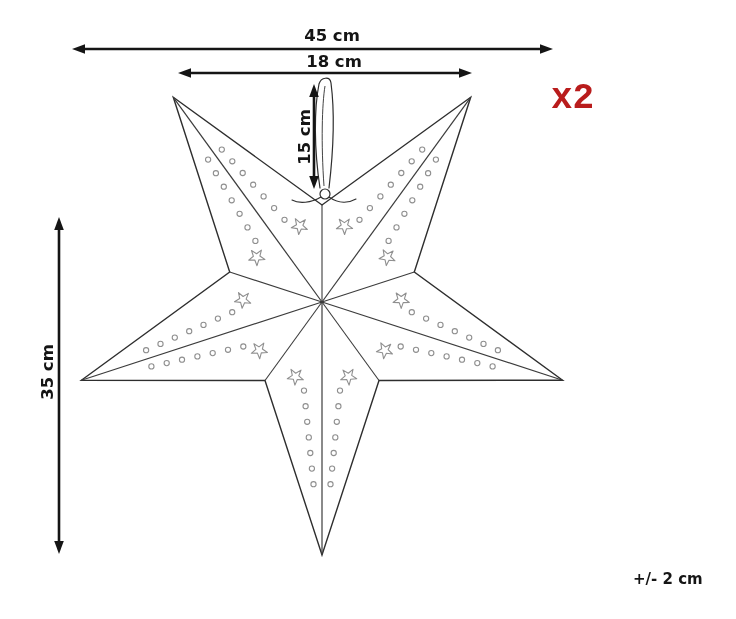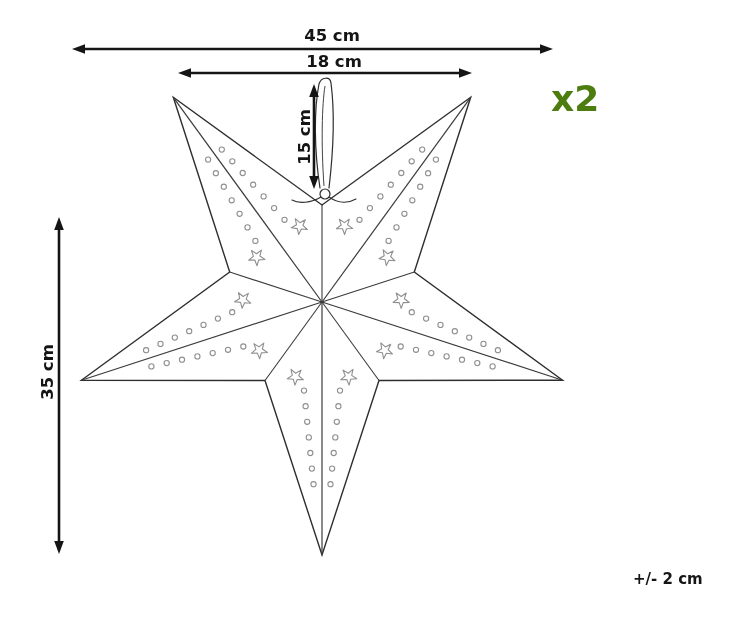--- a/index.html
+++ b/index.html
@@ -20,22 +20,23 @@
     font-weight: 700;
     font-size: 16.5px;
     fill: #151515;
     text-anchor: middle;
   }
   .qty {
     position: absolute;
     left: 551px; top: 81px;
     font-size: 36px;
     font-weight: 700;
-    color: #4d7c0f;
+    color: #b91c1c;
     line-height: 1;
+    font-family: Liberation Mono, monospace;
   }
   .tol {
     position: absolute;
     left: 633px; top: 569px;
     font-size: 15px;
     font-weight: 700;
     color: #151515;
     white-space: nowrap;
     line-height: 1.4;
   }

